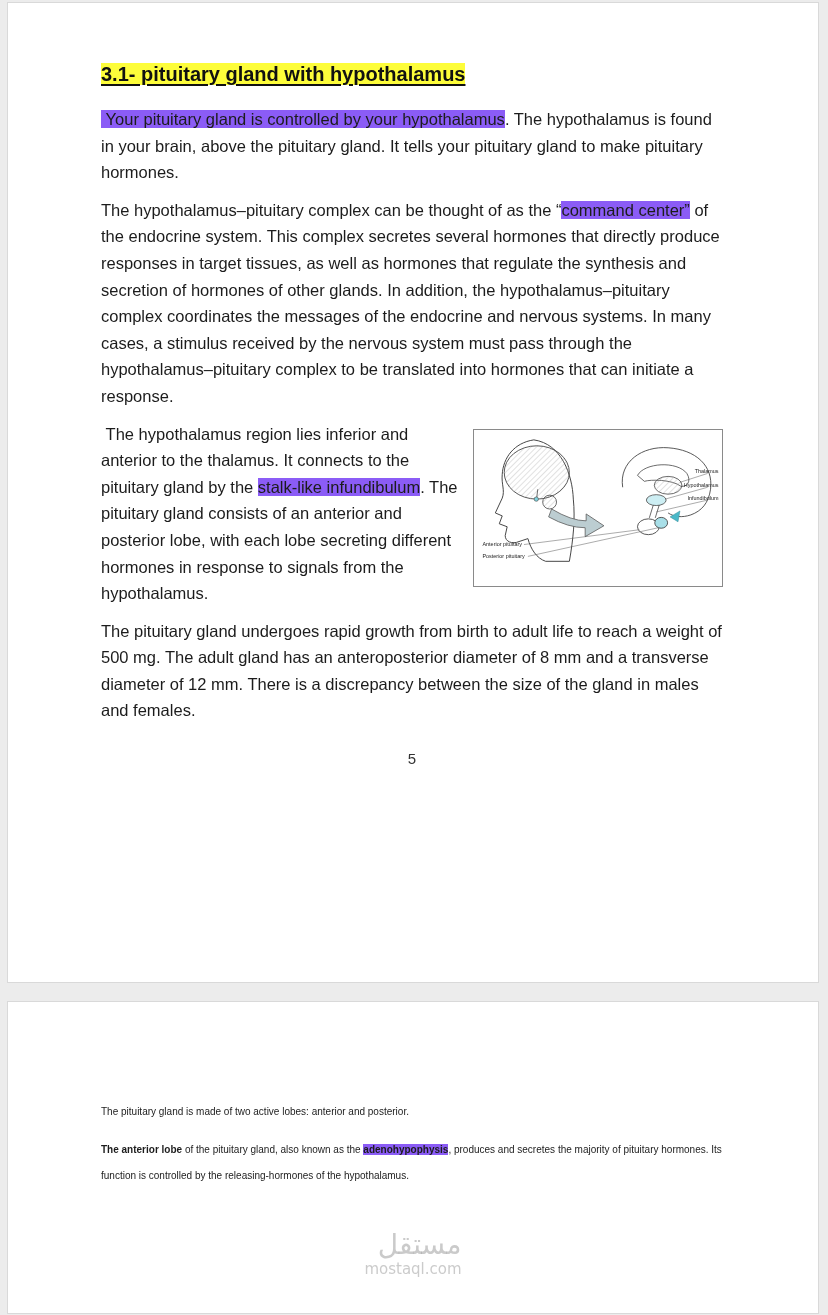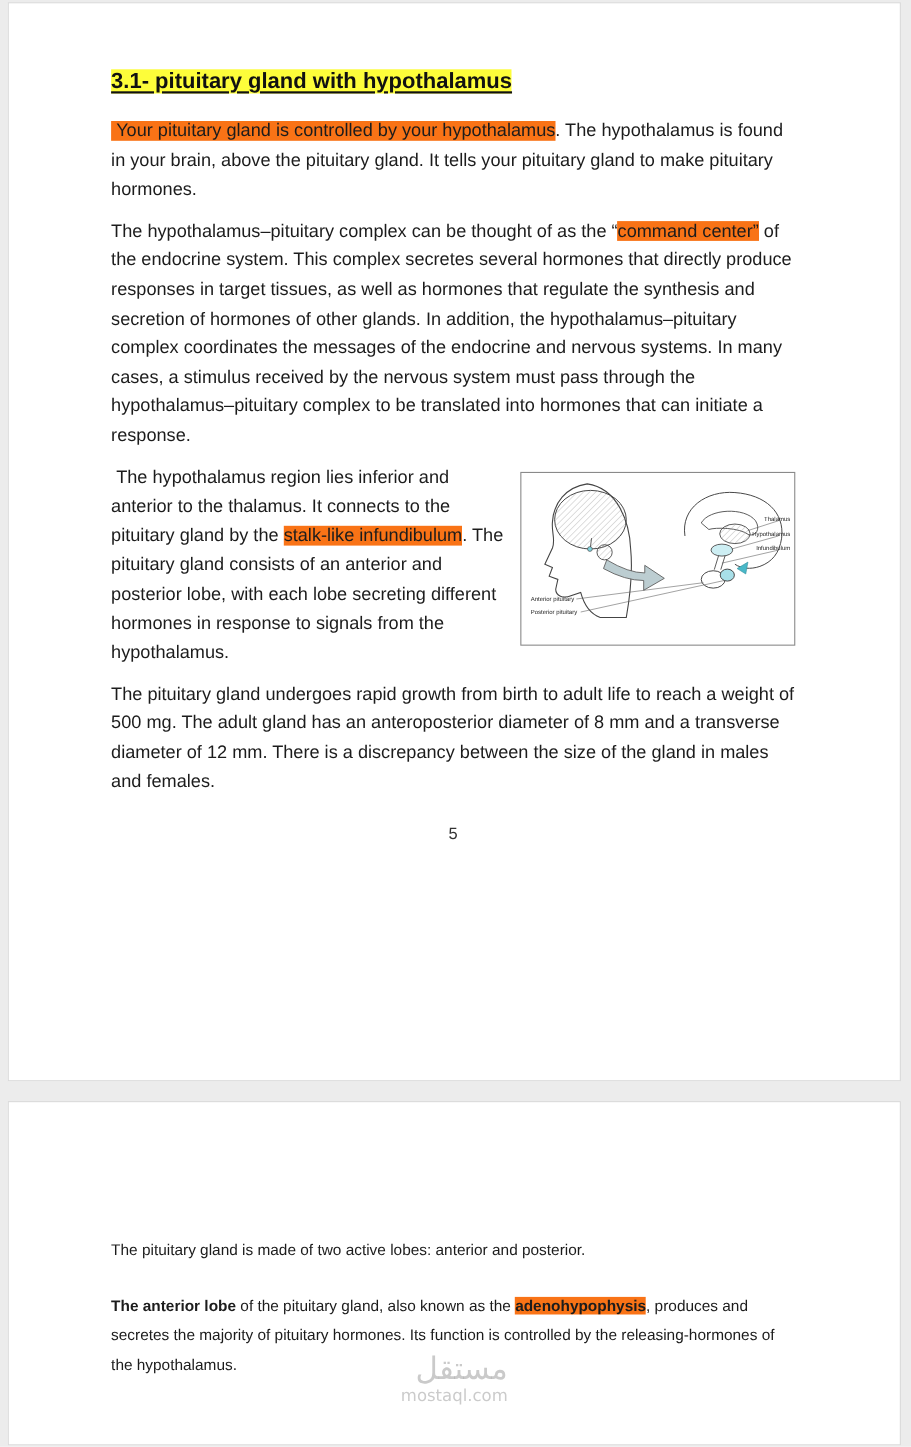--- a/index.html
+++ b/index.html
@@ -29,21 +29,21 @@
     background: #fdfd3a;
     text-decoration: underline;
     text-decoration-thickness: 1.5px;
     text-underline-offset: 3px;
   }
   p.body-para {
     font-size: 16.5px; line-height: 26.6px;
     margin-bottom: 11px;
     text-align: left;
   }
-  .hl-cyan { background: #f97316; }
+  .hl-cyan { background: #8b5cf6; }
   .b { font-weight: 700; }
 
   .wrap-block { margin-bottom: 10px; overflow: visible; }
   .figure-box {
     float: right;
     width: 250px; height: 158px;
     margin: 8px 0 10px 14px;
     border: 1px solid #8a8a8a;
     background: #fff;
   }
@@ -55,23 +55,22 @@
     color: #b35dbf;
   }
   .page-num {
     margin-top: 26px;
     text-align: center;
     font-size: 15px; color: #333;
   }
 
   
   .page-2 p.body-para {
-    font-size: 14px; line-height: 26.6px;
+    font-size: 10px; line-height: 26.6px;
     margin-bottom: 11px;
-    margin-top: 24px;
   }
 
   .watermark {
     position: absolute;
     left: 50%; top: 228px;
     transform: translateX(-50%);
     text-align: center;
     pointer-events: none;
     z-index: 3;
     font-family: "DejaVu Sans", sans-serif;

